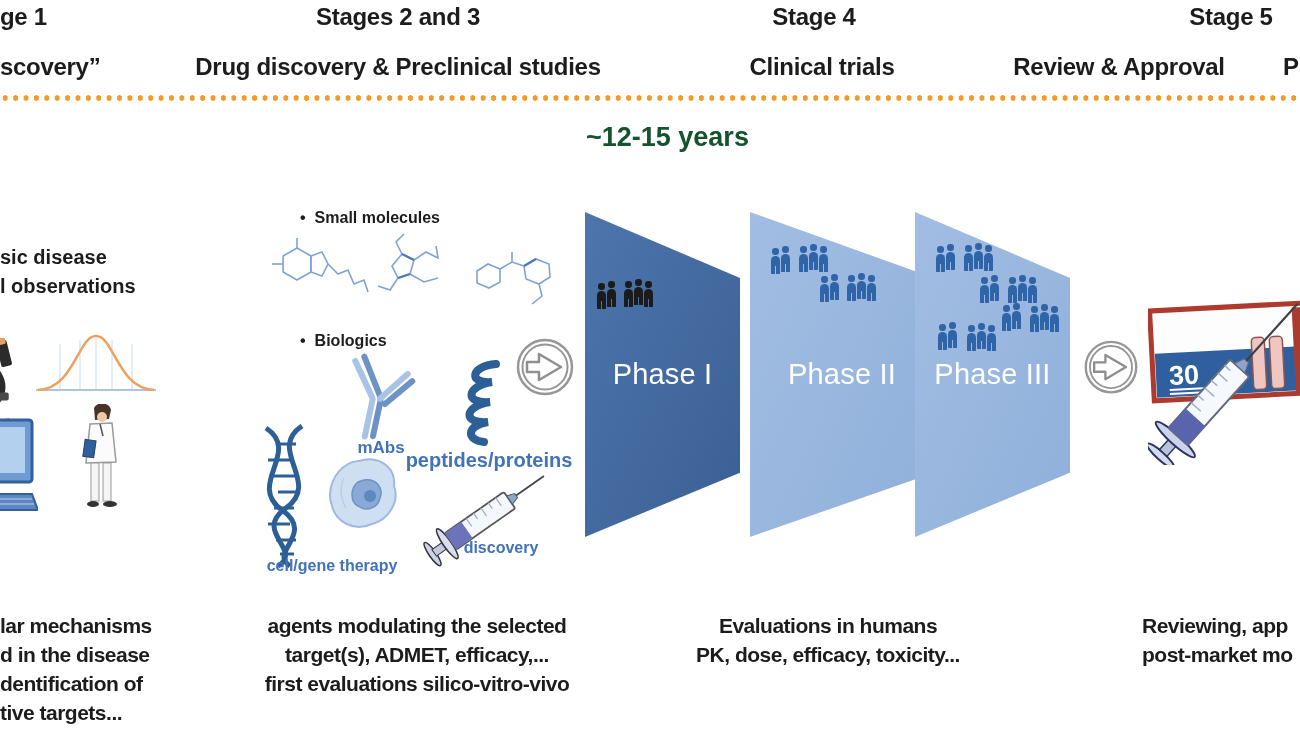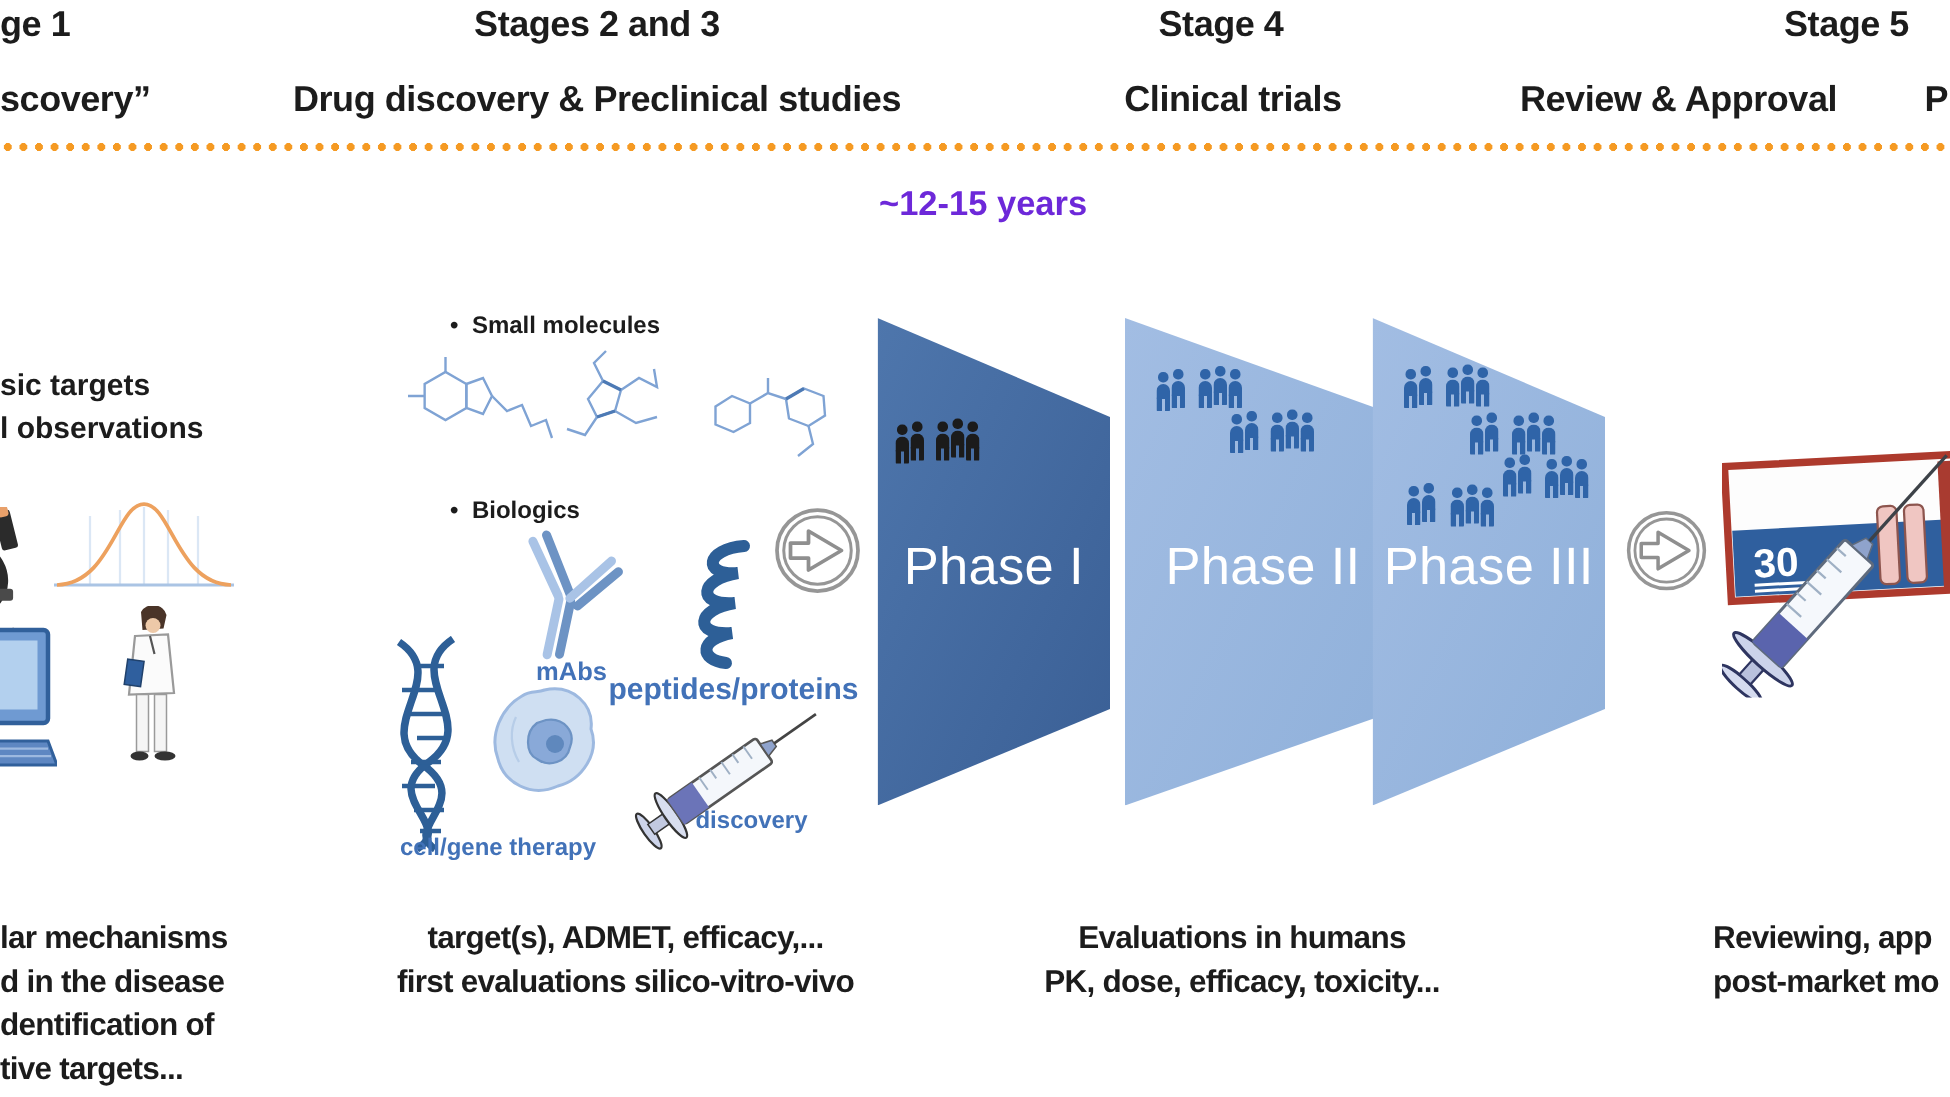--- a/index.html
+++ b/index.html
@@ -1,33 +1,33 @@
 <!DOCTYPE html>
 <html><head>
 <meta charset="utf-8">
 <style>
   html,body{margin:0;padding:0;}
   body{width:1300px;height:731px;overflow:hidden;background:#ffffff;position:relative;
        font-family:"Liberation Sans", sans-serif;color:#1c1c1c;}
   .abs{position:absolute;}
   .hdr{font-size:24px;font-weight:bold;letter-spacing:-0.3px;white-space:nowrap;color:#1c1c1c;}
   .ctr{transform:translateX(-50%);}
-  .duration{font-size:23px;font-weight:bold;color:#6d28d9;white-space:nowrap;}
+  .duration{font-size:27px;font-weight:bold;color:#14532d;white-space:nowrap;}
   .dotline{left:0;top:94px;width:1300px;height:8px;
      background-image:radial-gradient(circle,#F59A23 0 2.6px,transparent 2.8px);
      background-size:10.4px 8px;background-repeat:repeat-x;}
   .intro{font-size:20px;font-weight:bold;line-height:29px;white-space:nowrap;}
   .bullet{font-size:16px;font-weight:bold;white-space:nowrap;}
   .bullet::before{content:"\2022";margin-right:9px;}
   .bluelab{font-size:20px;font-weight:bold;color:#4272B8;white-space:nowrap;}
   .cap{font-size:21px;font-weight:bold;line-height:29px;letter-spacing:-0.5px;white-space:nowrap;}
   .capc{text-align:center;transform:translateX(-50%);}
   .panel{}
   .phase-label{position:absolute;top:146px;width:100%;text-align:center;color:#ffffff;
-     font-size:35px;font-weight:400;letter-spacing:0.2px;}
+     font-size:29px;font-weight:400;letter-spacing:0.2px;}
   .pgroup{position:absolute;display:flex;gap:1px;}
   .person{display:flex;flex-direction:column;align-items:center;width:9px;height:27px;}
   .pgroup .person:nth-child(2){margin-top:-2px;}
   .ph{display:block;width:6.5px;height:6.5px;border-radius:50%;background:var(--pc);}
   .pb{display:block;width:9px;height:19px;margin-top:1px;border-radius:4.5px 4.5px 2px 2px;
      background:
        linear-gradient(var(--pc),var(--pc)) top/100% 55% no-repeat,
        linear-gradient(to right,var(--pc) 0 40%,transparent 40% 60%,var(--pc) 60% 100%) bottom/100% 48% no-repeat;}
 </style>
 </head>
@@ -41,21 +41,21 @@
 <div class="abs hdr" style="left:0;top:53px;">scovery”</div>
 <div class="abs hdr ctr" style="left:398px;top:53px;">Drug discovery &amp; Preclinical studies</div>
 <div class="abs hdr ctr" style="left:822px;top:53px;">Clinical trials</div>
 <div class="abs hdr ctr" style="left:1119px;top:53px;">Review &amp; Approval</div>
 <div class="abs hdr" style="left:1283px;top:53px;">P</div>
 
 <div class="abs dotline"></div>
 <div class="abs duration" style="left:586px;top:122px;">~12-15 years</div>
 
 <div class="abs intro" style="left:0;top:243px;">
-  <div>sic targets</div>
+  <div>sic disease</div>
   <div>l observations</div>
 </div>
 
 <svg class="abs" style="left:-38px;top:338px;" width="70" height="105" viewBox="0 0 70 105">
   <g transform="rotate(10 35 52)">
     <rect x="30" y="2" width="11" height="26" rx="2" fill="#2b2b2b" transform="rotate(-24 35 15)"></rect>
     <rect x="33" y="-1" width="7" height="7" rx="2" fill="#e8a06a" transform="rotate(-24 35 15)"></rect>
     <path d="M22,30 C42,38 44,60 28,70" stroke="#2b2b2b" stroke-width="9" fill="none" stroke-linecap="round"></path>
     <rect x="6" y="56" width="42" height="8" rx="2" fill="#4a4a4a" transform="rotate(-10 27 60)"></rect>
     <path d="M2,92 L52,78 L60,95 L10,104 Z" fill="#2f2f2f"></path>
@@ -407,20 +407,21 @@
 </svg>
 
 <div class="abs cap" style="left:0;top:611px;">
   <div>lar mechanisms</div>
   <div>d in the disease</div>
   <div>dentification of</div>
   <div>tive targets...</div>
 </div>
 
 <div class="abs cap capc" style="left:417px;top:611px;">
+  <div>agents modulating the selected</div>
   <div>target(s), ADMET, efficacy,...</div>
   <div>first evaluations silico-vitro-vivo</div>
 </div>
 
 <div class="abs cap capc" style="left:828px;top:611px;">
   <div>Evaluations in humans</div>
   <div>PK, dose, efficacy, toxicity...</div>
 </div>
 
 <div class="abs cap" style="left:1142px;top:611px;">

